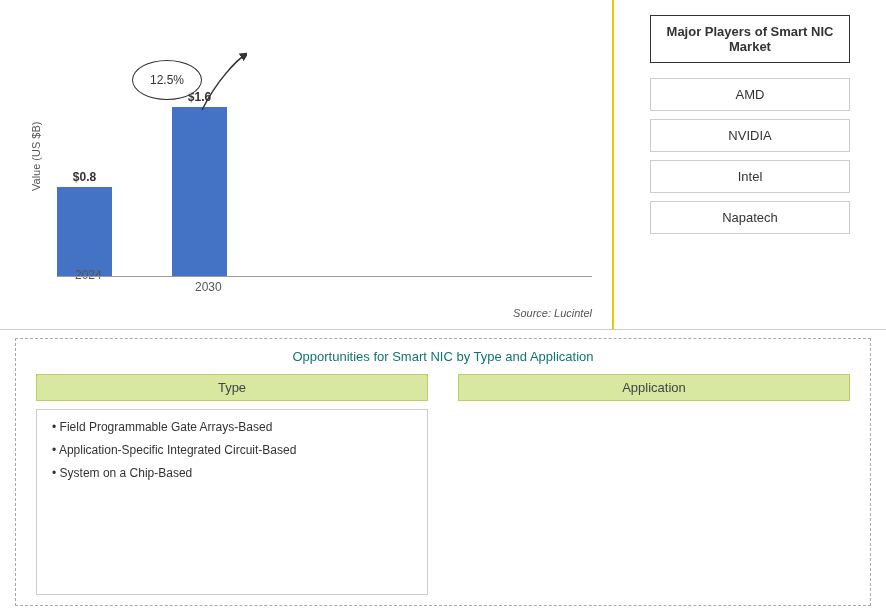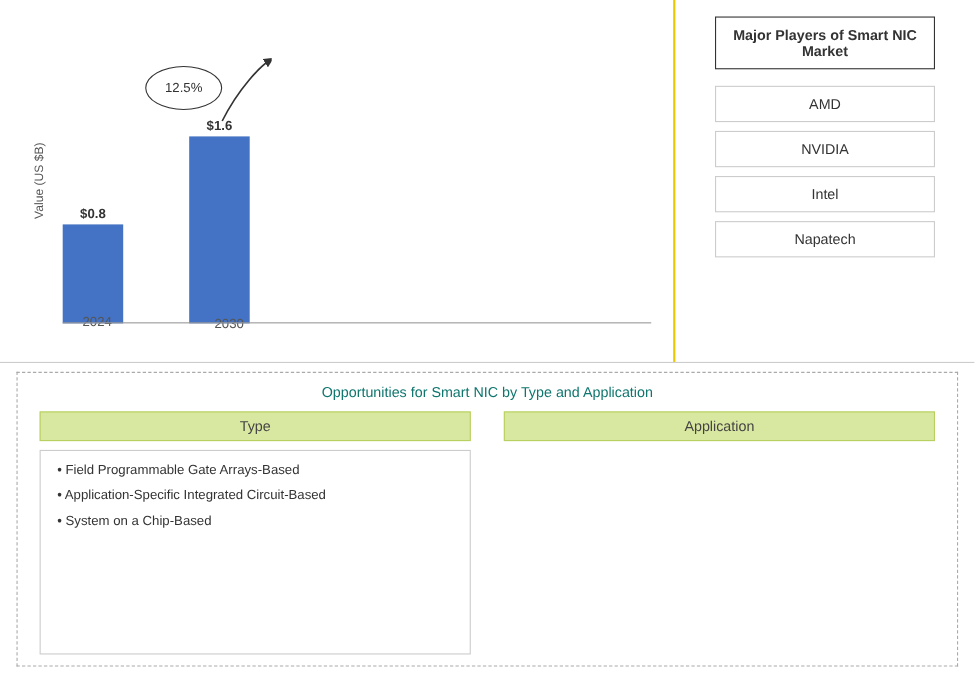--- a/index.html
+++ b/index.html
@@ -247,37 +247,38 @@
               <span class="bar-value-label">$0.8</span>
               <div class="bar" style="height:90px;"></div>
             </div>
 
             <div class="bar-group bar-group-2" style="position:relative;align-items:center;">
               <span class="bar-value-label">$1.6</span>
               <div class="bar" style="height:170px;"></div>
             </div>
 
             <span class="bar-x-label bar-group-1" style="position:absolute; bottom:20px; left:28px; font-size:12px; color:#555;">2024</span>
-            <span class="bar-x-label bar-group-2" style="position:absolute; bottom:18px; left:148px; font-size:12px; color:#555;">2030</span>
+            <span class="bar-x-label bar-group-2" style="position:absolute; bottom:8px; left:148px; font-size:12px; color:#555;">2030</span>
 
             <div class="growth-circle" style="position:absolute; top:50px; left:85px;">12.5%</div>
 
             <svg style="position:absolute; top:30px; left:60px; width:140px; height:80px;" viewBox="0 0 140 80">
               <path d="M 95 70 C 110 40, 130 20, 138 15" stroke="#333" stroke-width="1.5" fill="none" marker-end="url(#arrowhead)"></path>
               <defs>
                 <marker id="arrowhead" markerWidth="6" markerHeight="6" refX="3" refY="3" orient="auto">
                   <path d="M0,0 L6,3 L0,6 Z" fill="#333"></path>
                 </marker>
               </defs>
             </svg>
 
           </div>
         </div>
       </div>
 
+      <div class="source-text">Source: Lucintel</div>
     </div>
 
     <div class="players-area">
       <div class="players-title-box">Major Players of Smart NIC Market</div>
 
       <div class="player-box">AMD</div>
       <div class="player-box">NVIDIA</div>
       <div class="player-box">Intel</div>
       <div class="player-box">Napatech</div>
     </div>

